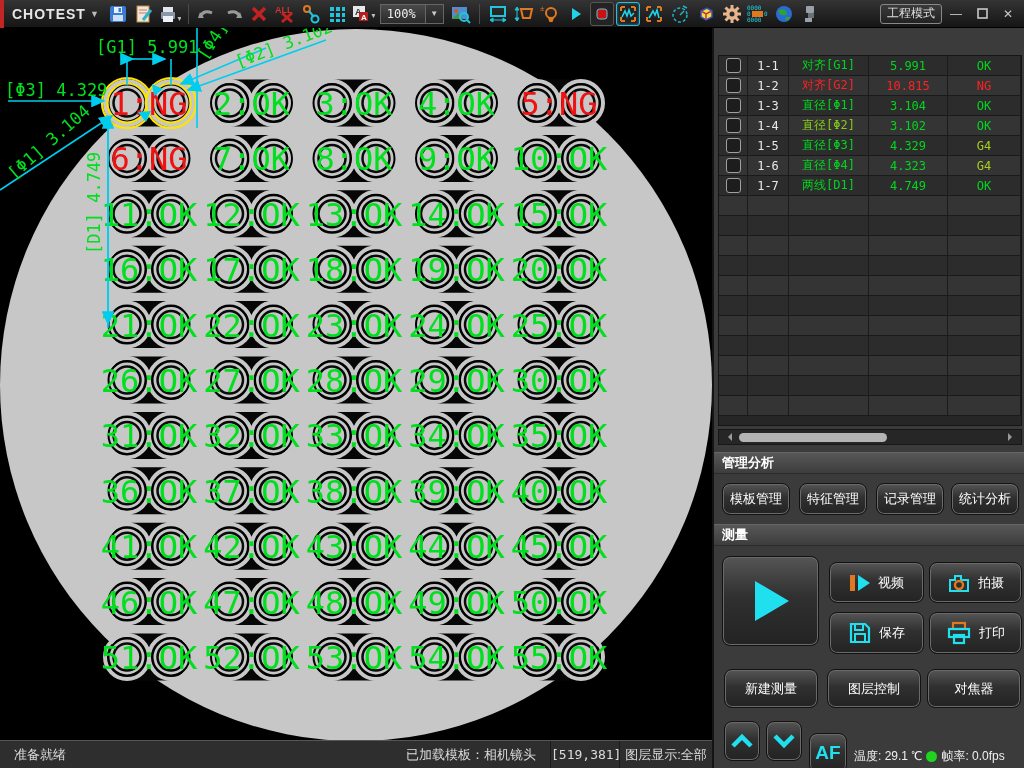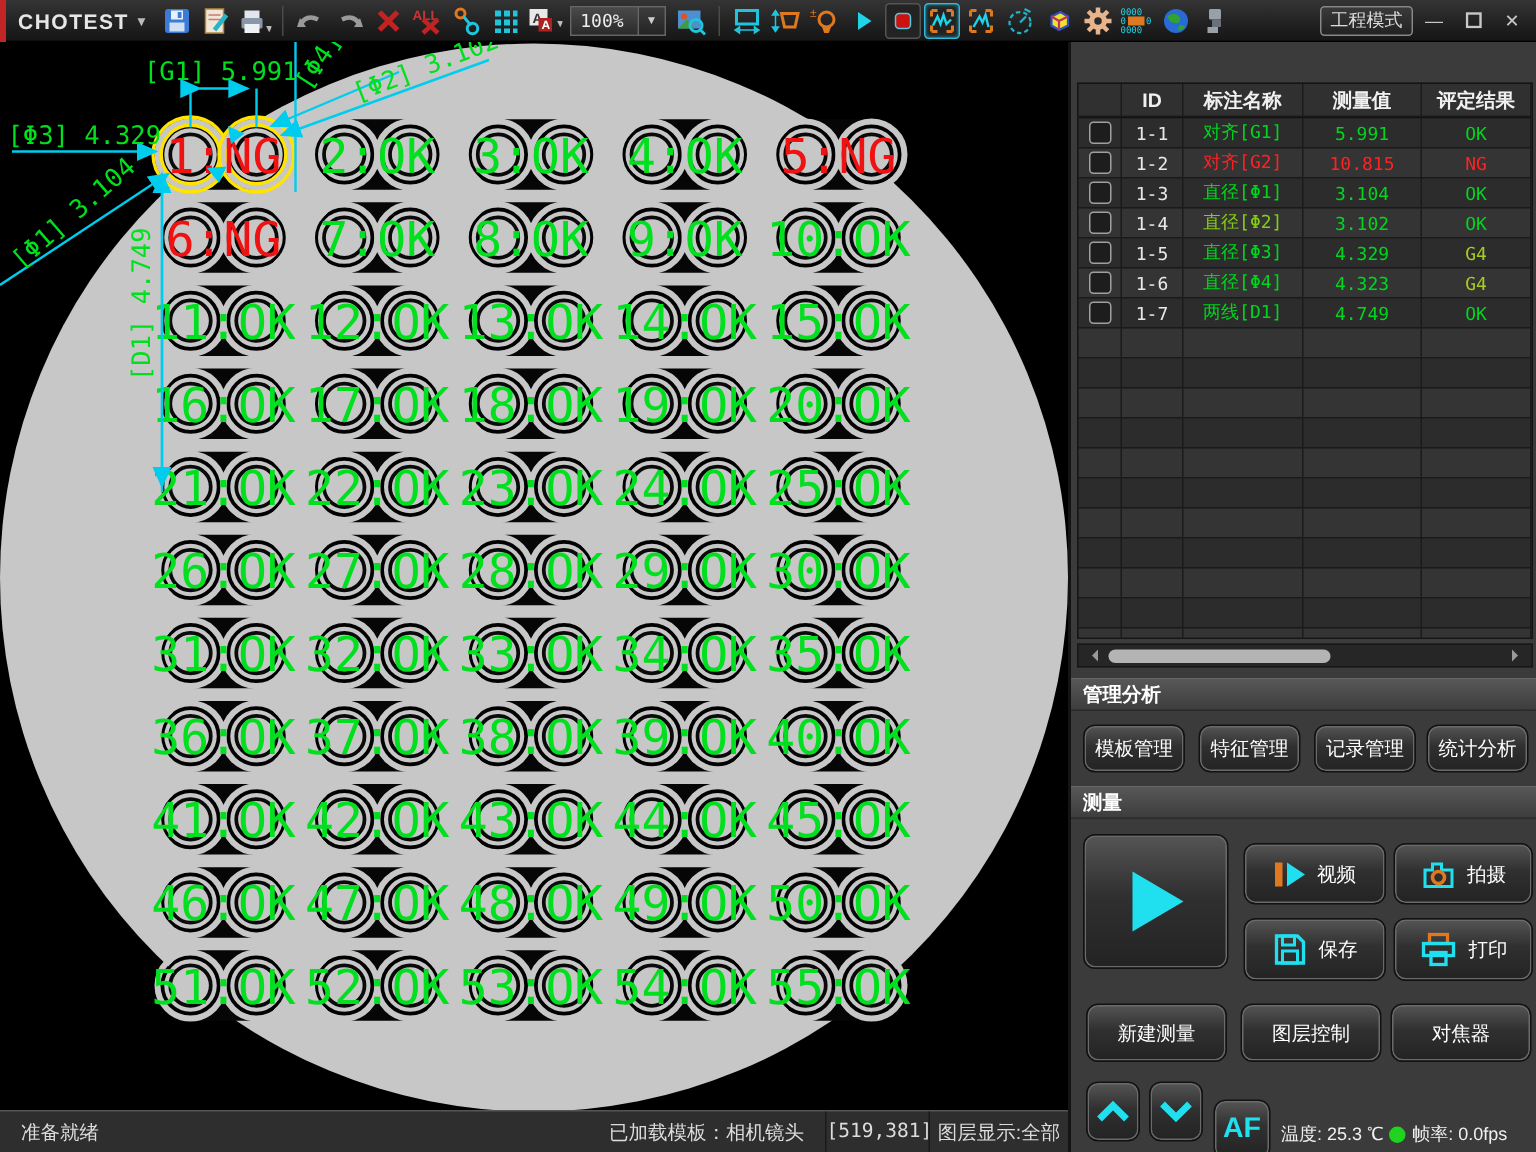--- a/index.html
+++ b/index.html
@@ -883,27 +883,20 @@
         <text transform="translate(238,40) rotate(-21)" font-size="17" font-family="DejaVu Sans Mono, monospace" fill="#00e01e">[Φ2] 3.102</text>
         <text transform="translate(5,68) rotate(0)" font-size="17" font-family="DejaVu Sans Mono, monospace" fill="#00e01e">[Φ3] 4.329</text>
         <text transform="translate(14,152) rotate(-41)" font-size="17" font-family="DejaVu Sans Mono, monospace" fill="#00e01e">[Φ1] 3.104</text>
         <text transform="translate(100,226) rotate(-90)" font-size="17" font-family="DejaVu Sans Mono, monospace" fill="#00e01e">[D1] 4.749</text>
       </svg>
   </div>
 
   <div id="rpanel">
 
     <div id="table">
-      <div class="trow hdr">
-        <div class="tcell"></div>
-        <div class="tcell">ID</div>
-        <div class="tcell">标注名称</div>
-        <div class="tcell">测量值</div>
-        <div class="tcell">评定结果</div>
-      </div>
       <div id="table-body">
           <div class="trow odd">
             <div class="tcell">
               <div class="cbx"></div>
             </div>
             <div class="tcell" style="color: rgb(232, 232, 232);">1-1</div>
             <div class="tcell" style="color: rgb(0, 214, 30);">对齐[G1]</div>
             <div class="tcell" style="color: rgb(0, 214, 30);">5.991</div>
             <div class="tcell" style="color: rgb(0, 214, 30);">OK</div>
           </div>
@@ -1101,21 +1094,21 @@
         </svg>
     </div>
     <div class="r-btn" style="left:52px; top:693px; width:36px; height:40px">
       <svg width="24" height="16">
           <path d="M3 3 L12 12 L21 3" fill="none" stroke="#20e0f0" stroke-width="4.5"></path>
         </svg>
     </div>
     <div class="r-btn cyan-glyph" style="left:95px; top:693px; width:38px; height:40px; font-size:19px; color:#20e0f0">AF</div>
 
     <div id="footer-stats">
-      <span>温度: 25.3 ℃</span>
+      <span>温度: 29.1 ℃</span>
       <span id="temp-dot"></span>
       <span>帧率: 0.0fps</span>
     </div>
   </div>
 
   <div id="statusbar">
     <span id="st-ready">准备就绪</span>
     <span id="st-template">已加载模板：相机镜头</span>
     <span class="st-sep"></span>
     <span id="st-coords">[519,381]</span>

